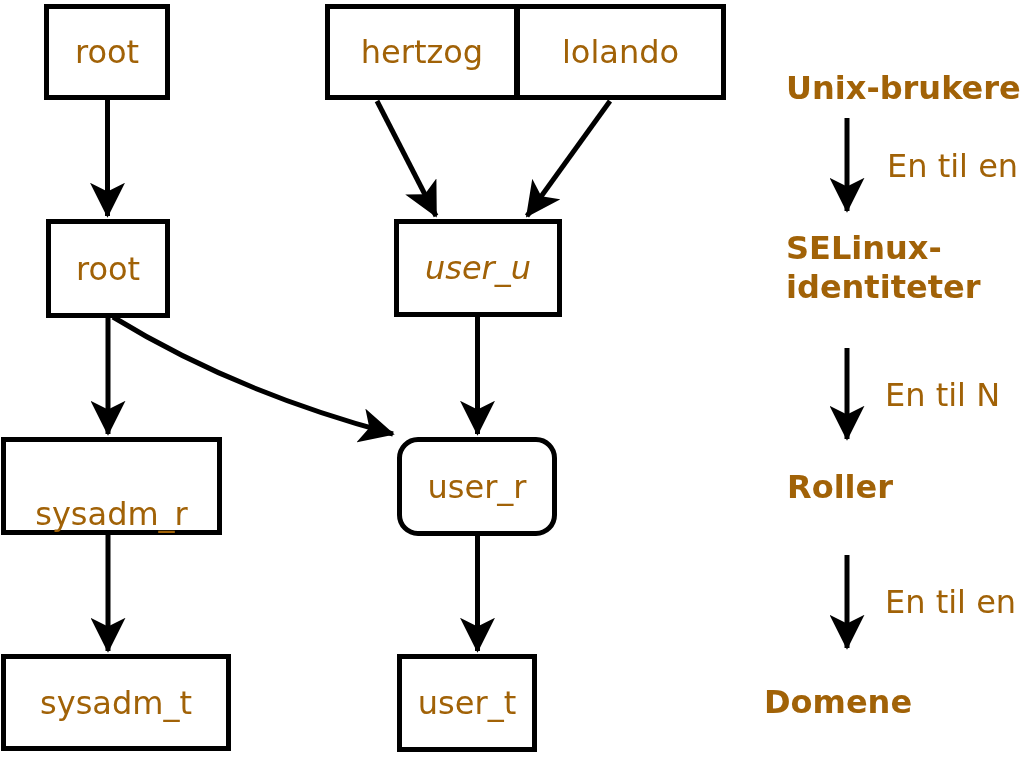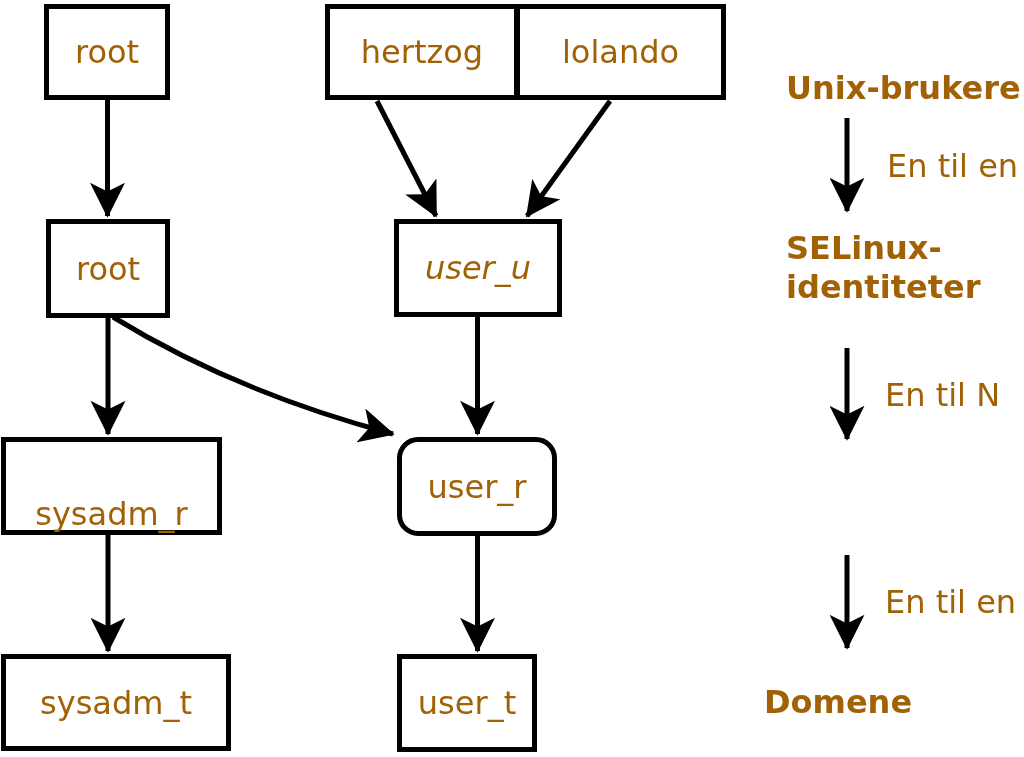--- a/index.html
+++ b/index.html
@@ -118,16 +118,17 @@
     <span>user_t</span>
   </div>
 
   <div class="legend-label legend-heading" id="t-unix">Unix-brukere</div>
   <div class="legend-label" id="t-entilen1">En til en</div>
   <div class="legend-label legend-heading" id="t-selinux">
     <div>SELinux-</div>
     <div>identiteter</div>
   </div>
   <div class="legend-label" id="t-entiln">En til N</div>
+  <div class="legend-label legend-heading" id="t-roller">Roller</div>
   <div class="legend-label" id="t-entilen2">En til en</div>
   <div class="legend-label legend-heading" id="t-domene">Domene</div>
 
 </div>
 
 </body></html>

